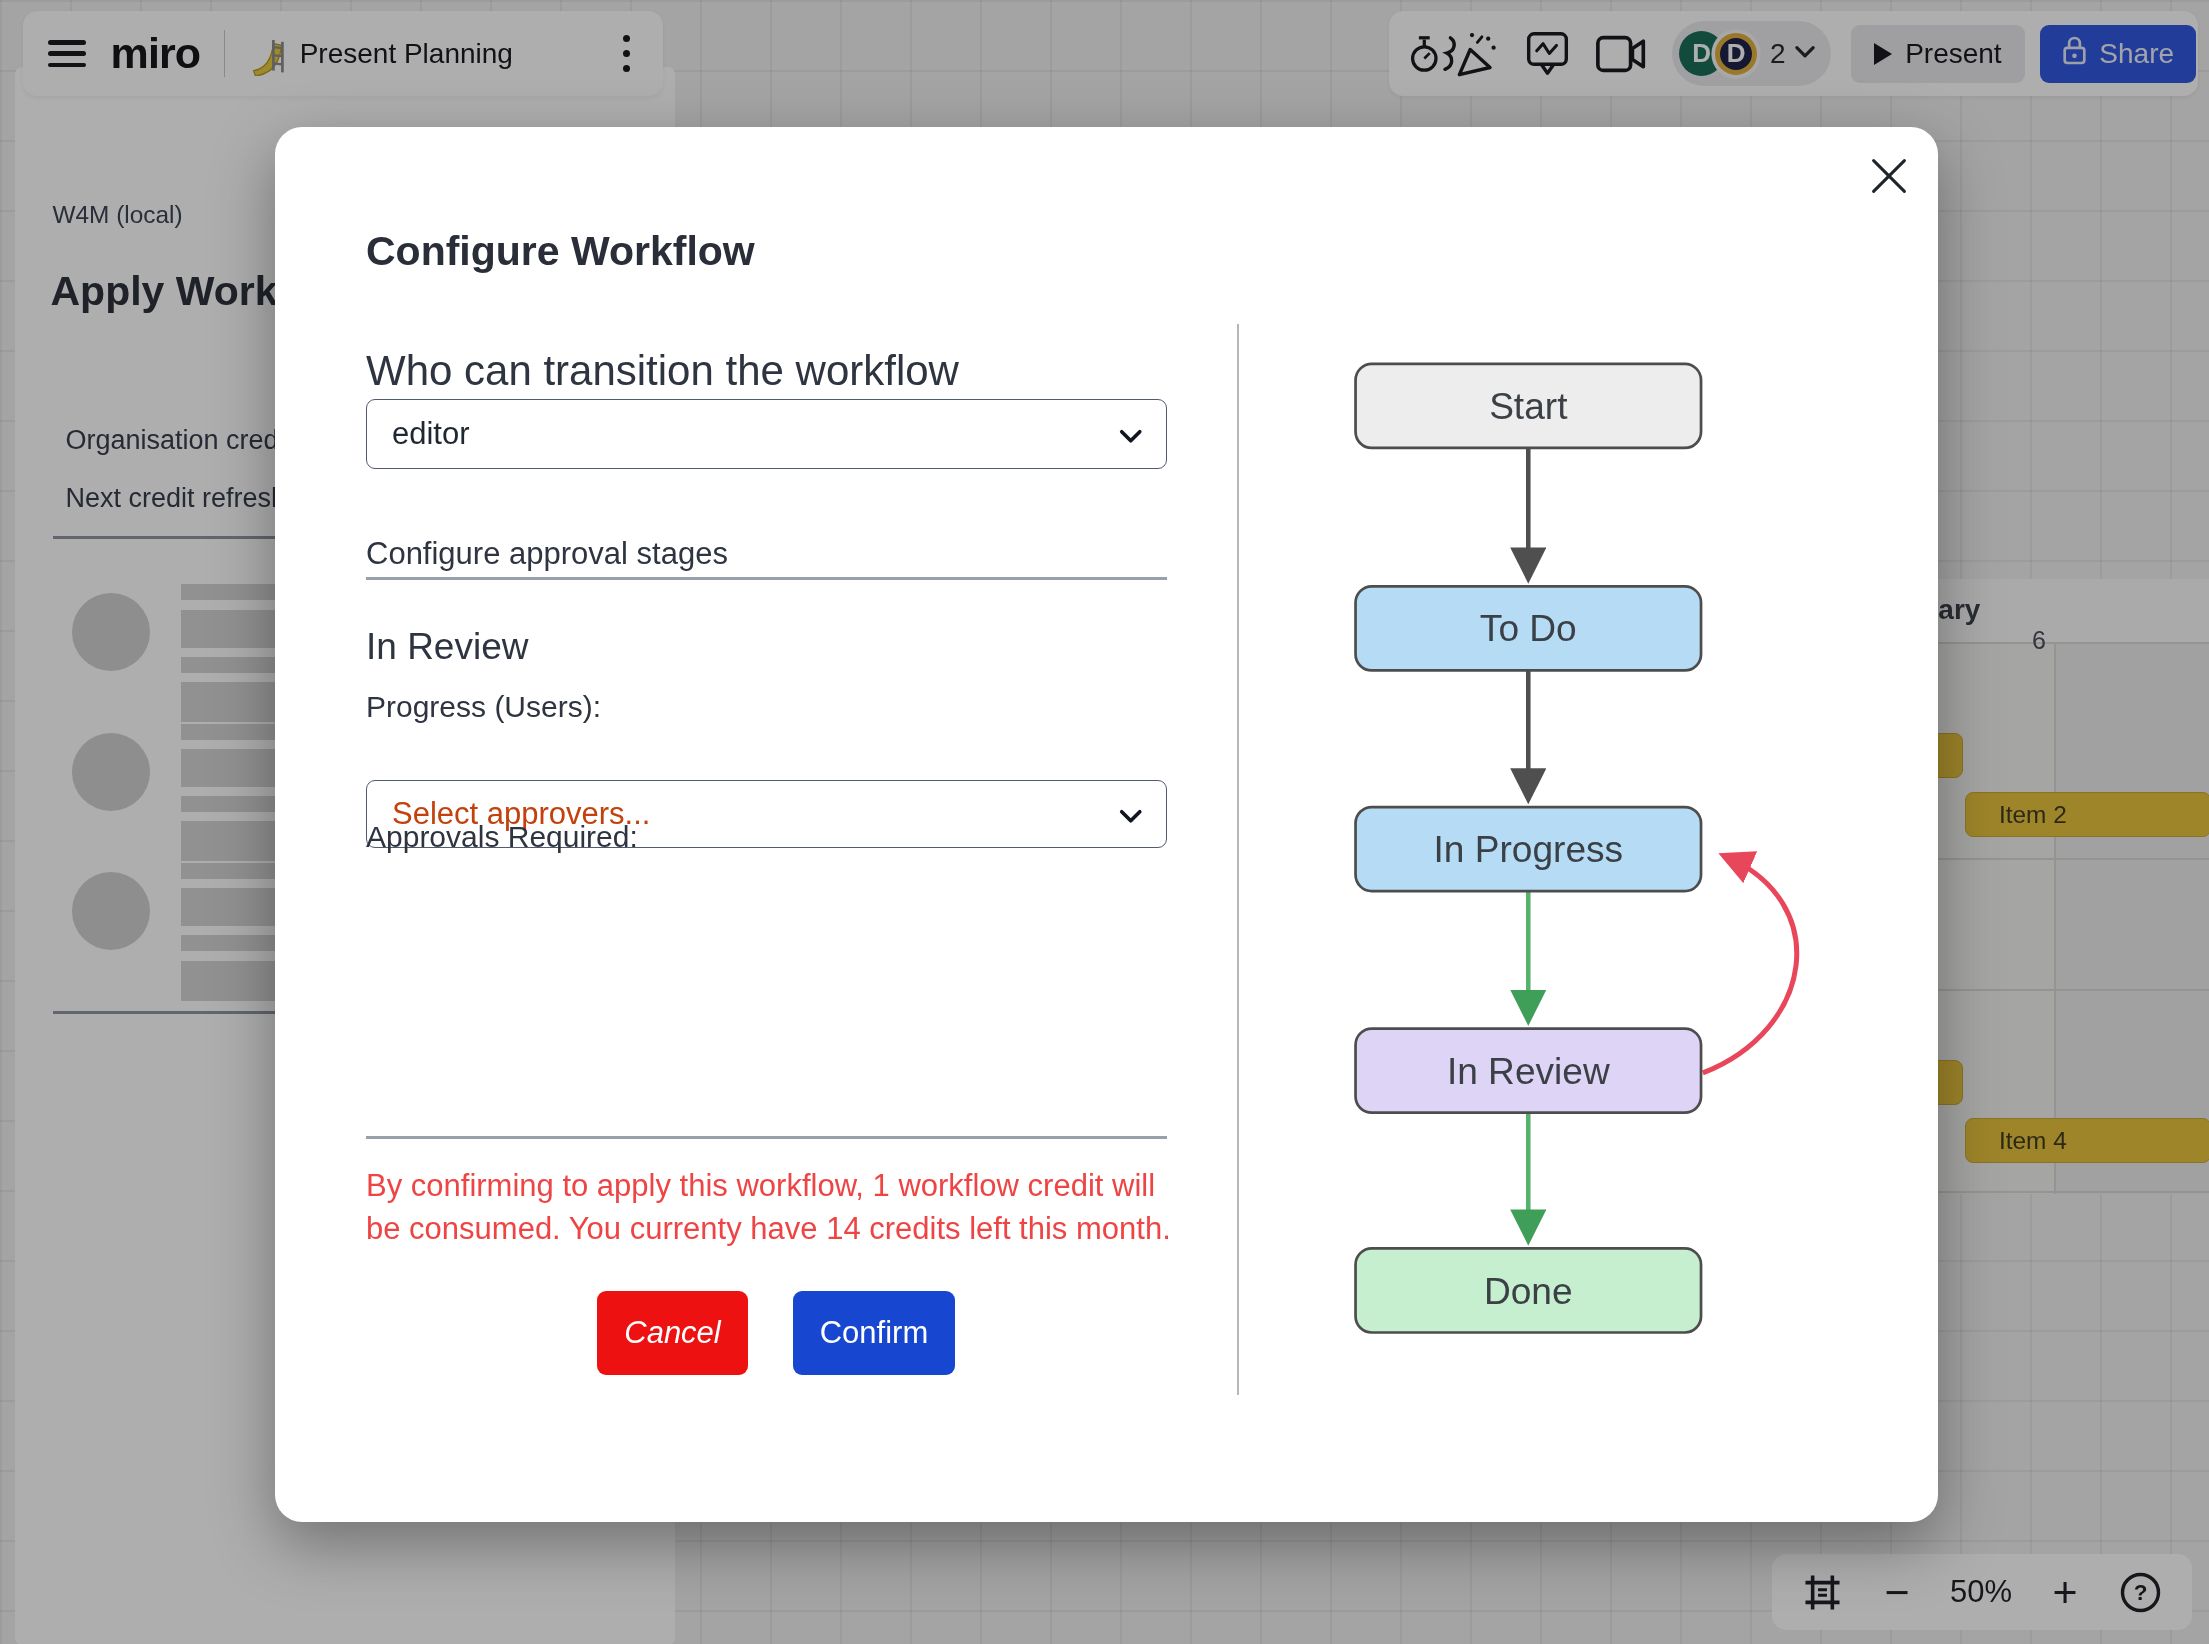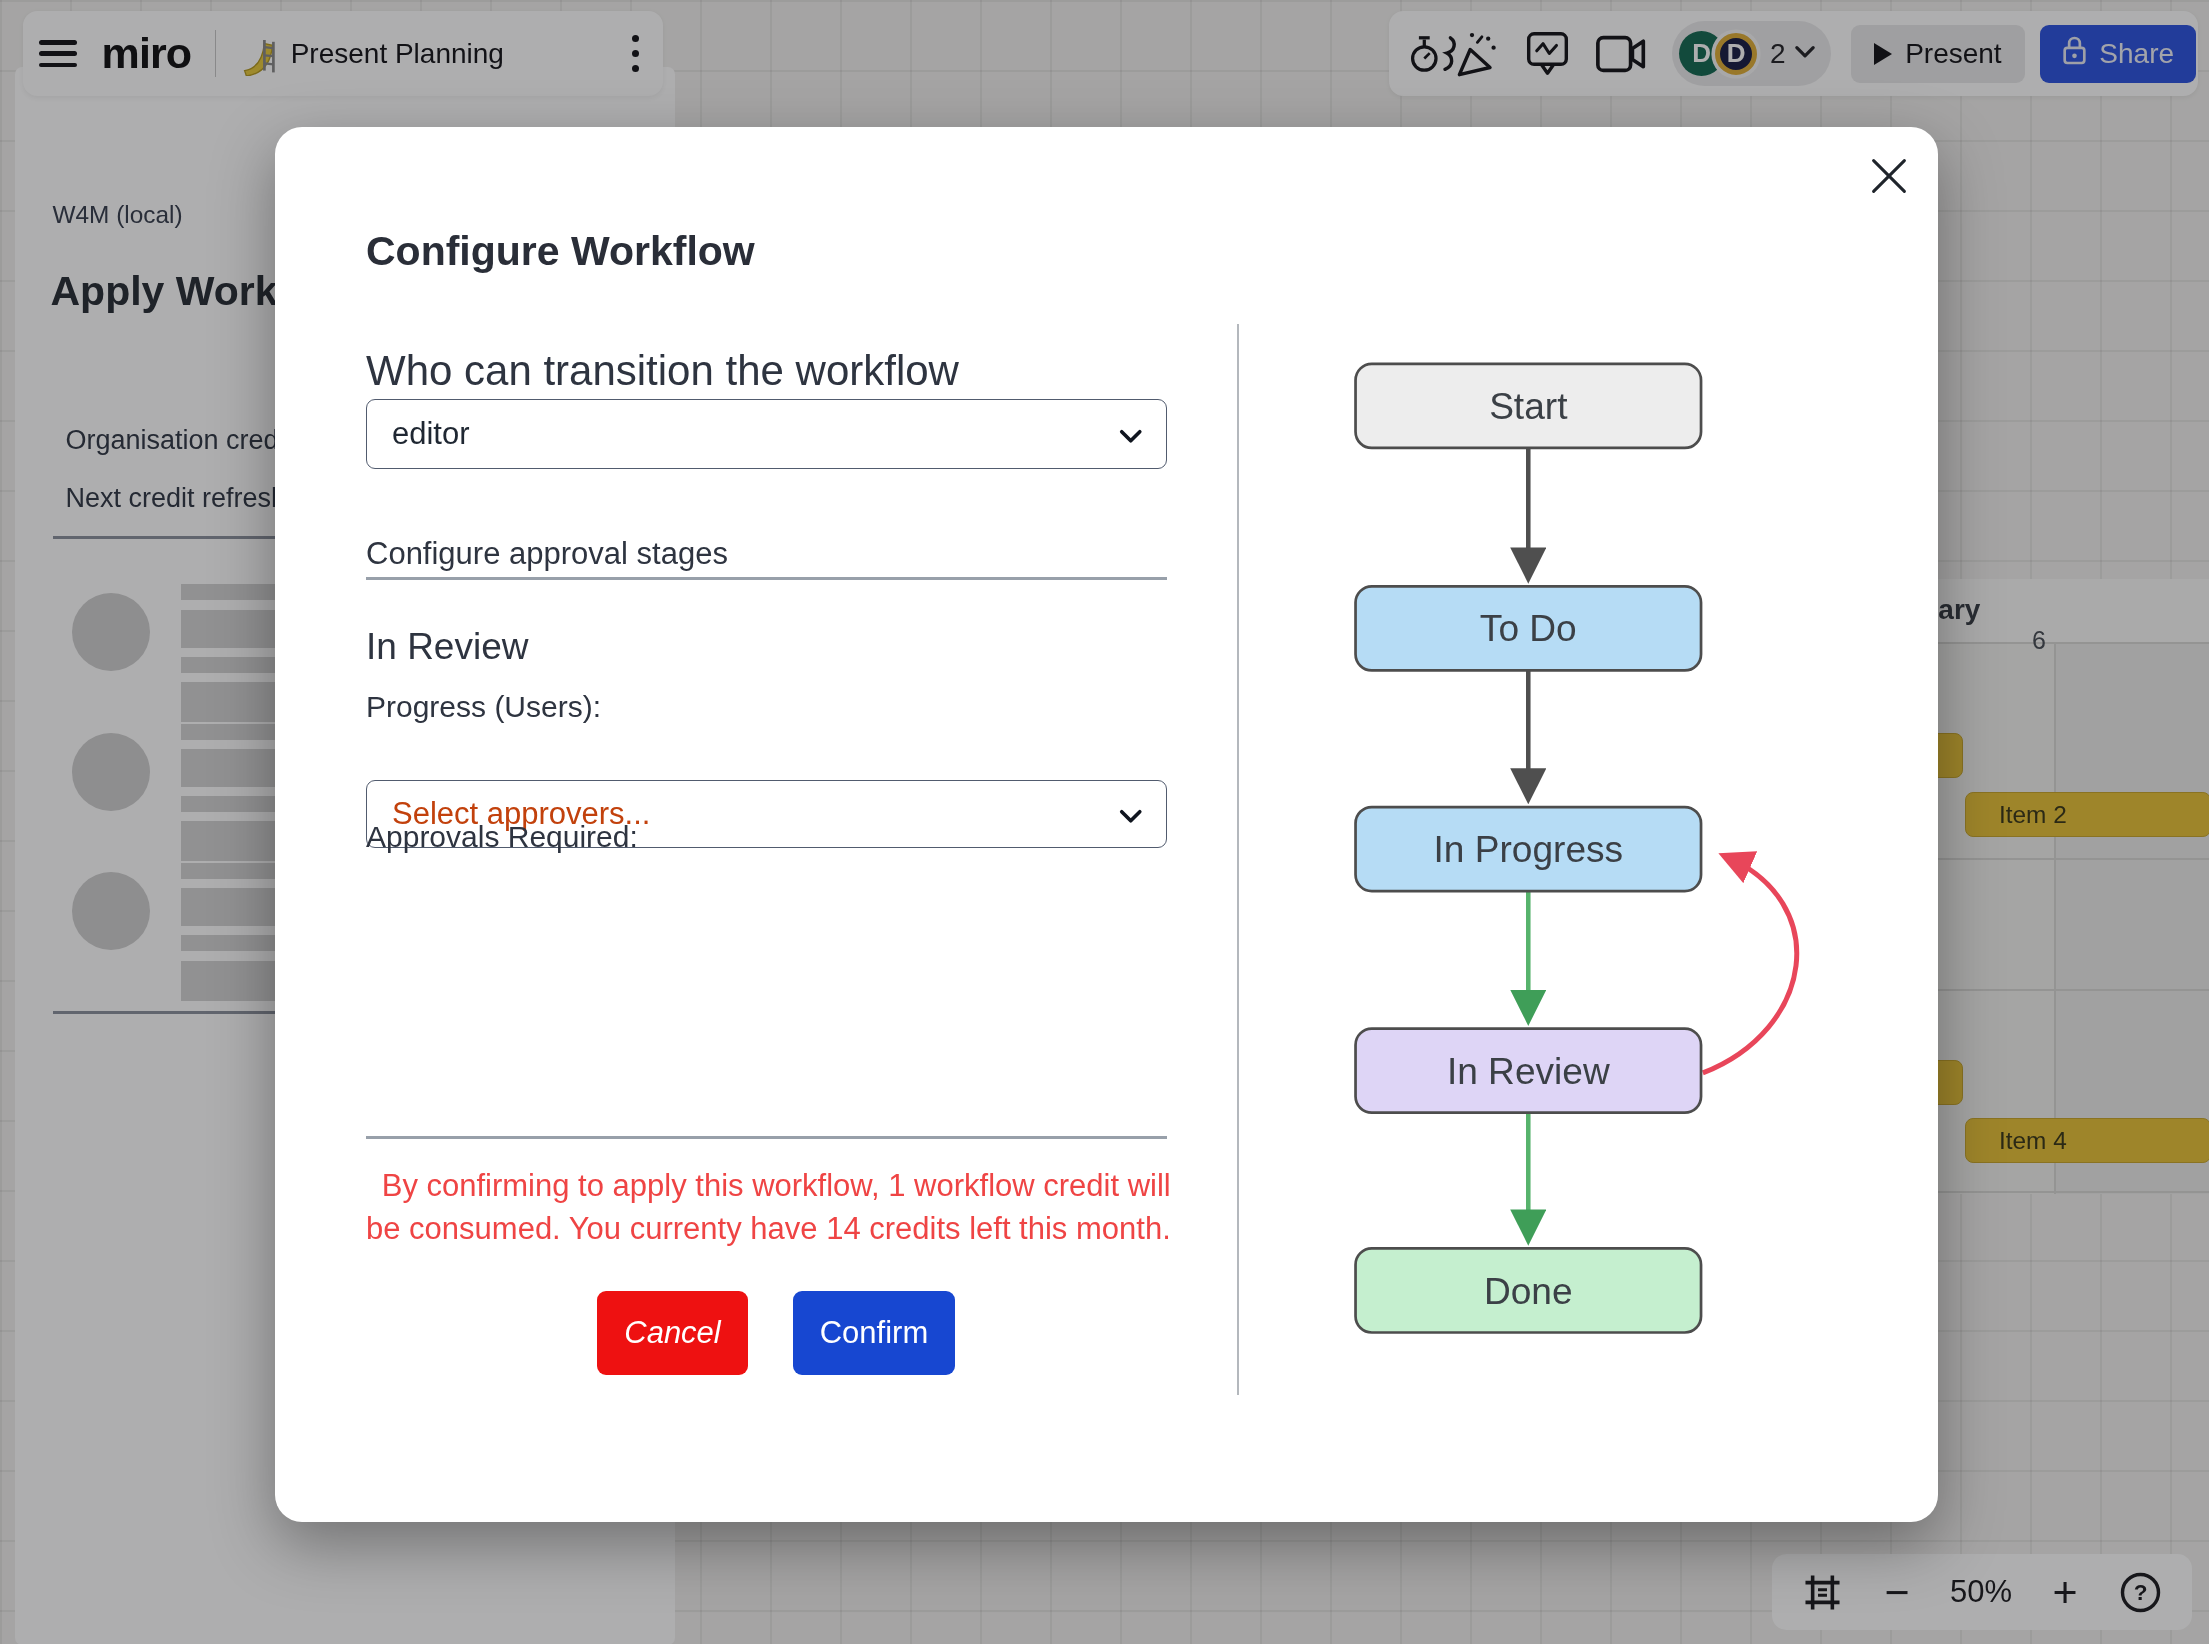--- a/index.html
+++ b/index.html
@@ -16,21 +16,21 @@
     background-image:
       linear-gradient(to right, rgba(0,0,0,0.055) 1.8px, transparent 1.8px),
       linear-gradient(to bottom, rgba(0,0,0,0.055) 1.8px, transparent 1.8px);
     background-size:70px 70px;
   }
   
   .pill{
     position:absolute;top:11px;height:85px;background:#ffffff;border-radius:14.5px;
     display:flex;align-items:center;z-index:10;box-shadow:0 1.8px 5.4px rgba(0,0,0,0.06);
   }
-  .pill-left{left:22.6px;width:640px;padding:0 16px;}
+  .pill-left{left:22.6px;width:640px;padding:0 25px;}
   .pill-right{left:1389px;width:809px;padding:0 20px;}
   .hamburger{width:38px;height:27px;display:flex;flex-direction:column;justify-content:space-between;cursor:pointer;flex:0 0 auto;}
   .hamburger div{height:4.5px;background:#17171c;border-radius:2.7px;}
   .logo{font-size:43px;font-weight:800;letter-spacing:-0.9px;color:#141416;margin-left:25px;cursor:pointer;}
   .vsep{width:1.8px;height:47px;background:#c8c8c8;margin:0 23.5px;}
   .board-title{font-size:28px;color:#17171c;margin-left:12.7px;white-space:nowrap;cursor:pointer;}
   .kebab{margin-left:auto;display:flex;flex-direction:column;gap:8.1px;padding:7.2px;cursor:pointer;}
   .kebab div{width:7.2px;height:7.2px;border-radius:50%;background:#17171c;}
   .tool-icon{flex:0 0 auto;cursor:pointer;display:flex;align-items:center;justify-content:center;}
   .avatar-pill{display:flex;align-items:center;background:#ebebec;border-radius:36px;height:65px;padding:5.4px 14.5px 5.4px 7.2px;margin-left:25px;cursor:pointer;}
@@ -61,21 +61,21 @@
   .tl-day{position:absolute;left:313px;top:47px;font-size:25px;color:#4a4f57;}
   .tl-bar{position:absolute;height:45px;background:#e7c23a;border:1.8px solid #c9a82e;border-radius:8.1px;display:flex;align-items:center;}
   .tl-bar span{font-size:24.4px;color:#3c3a1a;margin-left:33px;}
   
   .zoombar{position:absolute;left:1772px;top:1554px;width:420px;height:76px;background:#fff;border-radius:14.5px;display:flex;align-items:center;justify-content:space-between;padding:0 29px;z-index:10;}
   .zb-glyph{font-size:43px;color:#1f1f23;cursor:pointer;line-height:1;}
   .zb-level{font-size:31px;color:#1f1f23;cursor:pointer;}
   
   .overlay{position:absolute;inset:0;background:rgba(10,10,12,0.33);z-index:50;}
   
-  .modal{position:absolute;left:275px;top:127px;width:1663px;height:1395px;background:#ffffff;border-radius:27px;z-index:100;box-shadow:0 22px 63px rgba(0,0,0,0.35);text-align:right;}
+  .modal{position:absolute;left:275px;top:127px;width:1663px;height:1395px;background:#ffffff;border-radius:27px;z-index:100;box-shadow:0 22px 63px rgba(0,0,0,0.35);}
   .modal-close{position:absolute;left:1588px;top:23.5px;width:51px;height:51px;display:flex;align-items:center;justify-content:center;cursor:pointer;}
   .modal-title{position:absolute;left:91px;top:101px;font-size:41px;font-weight:700;color:#2a2e38;}
   .m-label{position:absolute;left:91px;color:#2e3440;}
   .sel{position:absolute;left:91px;width:801px;height:70px;border:1.8px solid #515b6e;border-radius:9px;background:#fff;display:flex;align-items:center;padding:0 25px;font-size:31px;color:#1f2732;cursor:pointer;}
   .sel .chev{position:absolute;right:23.5px;top:50%;transform:translateY(-50%);}
   .sel.placeholder{color:#c2410c;margin-top:44px;}
   .m-div{position:absolute;left:91px;width:801px;height:2.7px;background:#98a0aa;}
   .warning{position:absolute;left:91px;top:1037px;font-size:31px;line-height:43px;color:#ef4444;white-space:nowrap;}
   .btn{position:absolute;top:1164px;height:84px;border-radius:9px;display:flex;align-items:center;justify-content:center;color:#fff;font-size:31px;cursor:pointer;}
   .btn-cancel{left:322px;width:151px;background:#ee1111;font-style:italic;}

